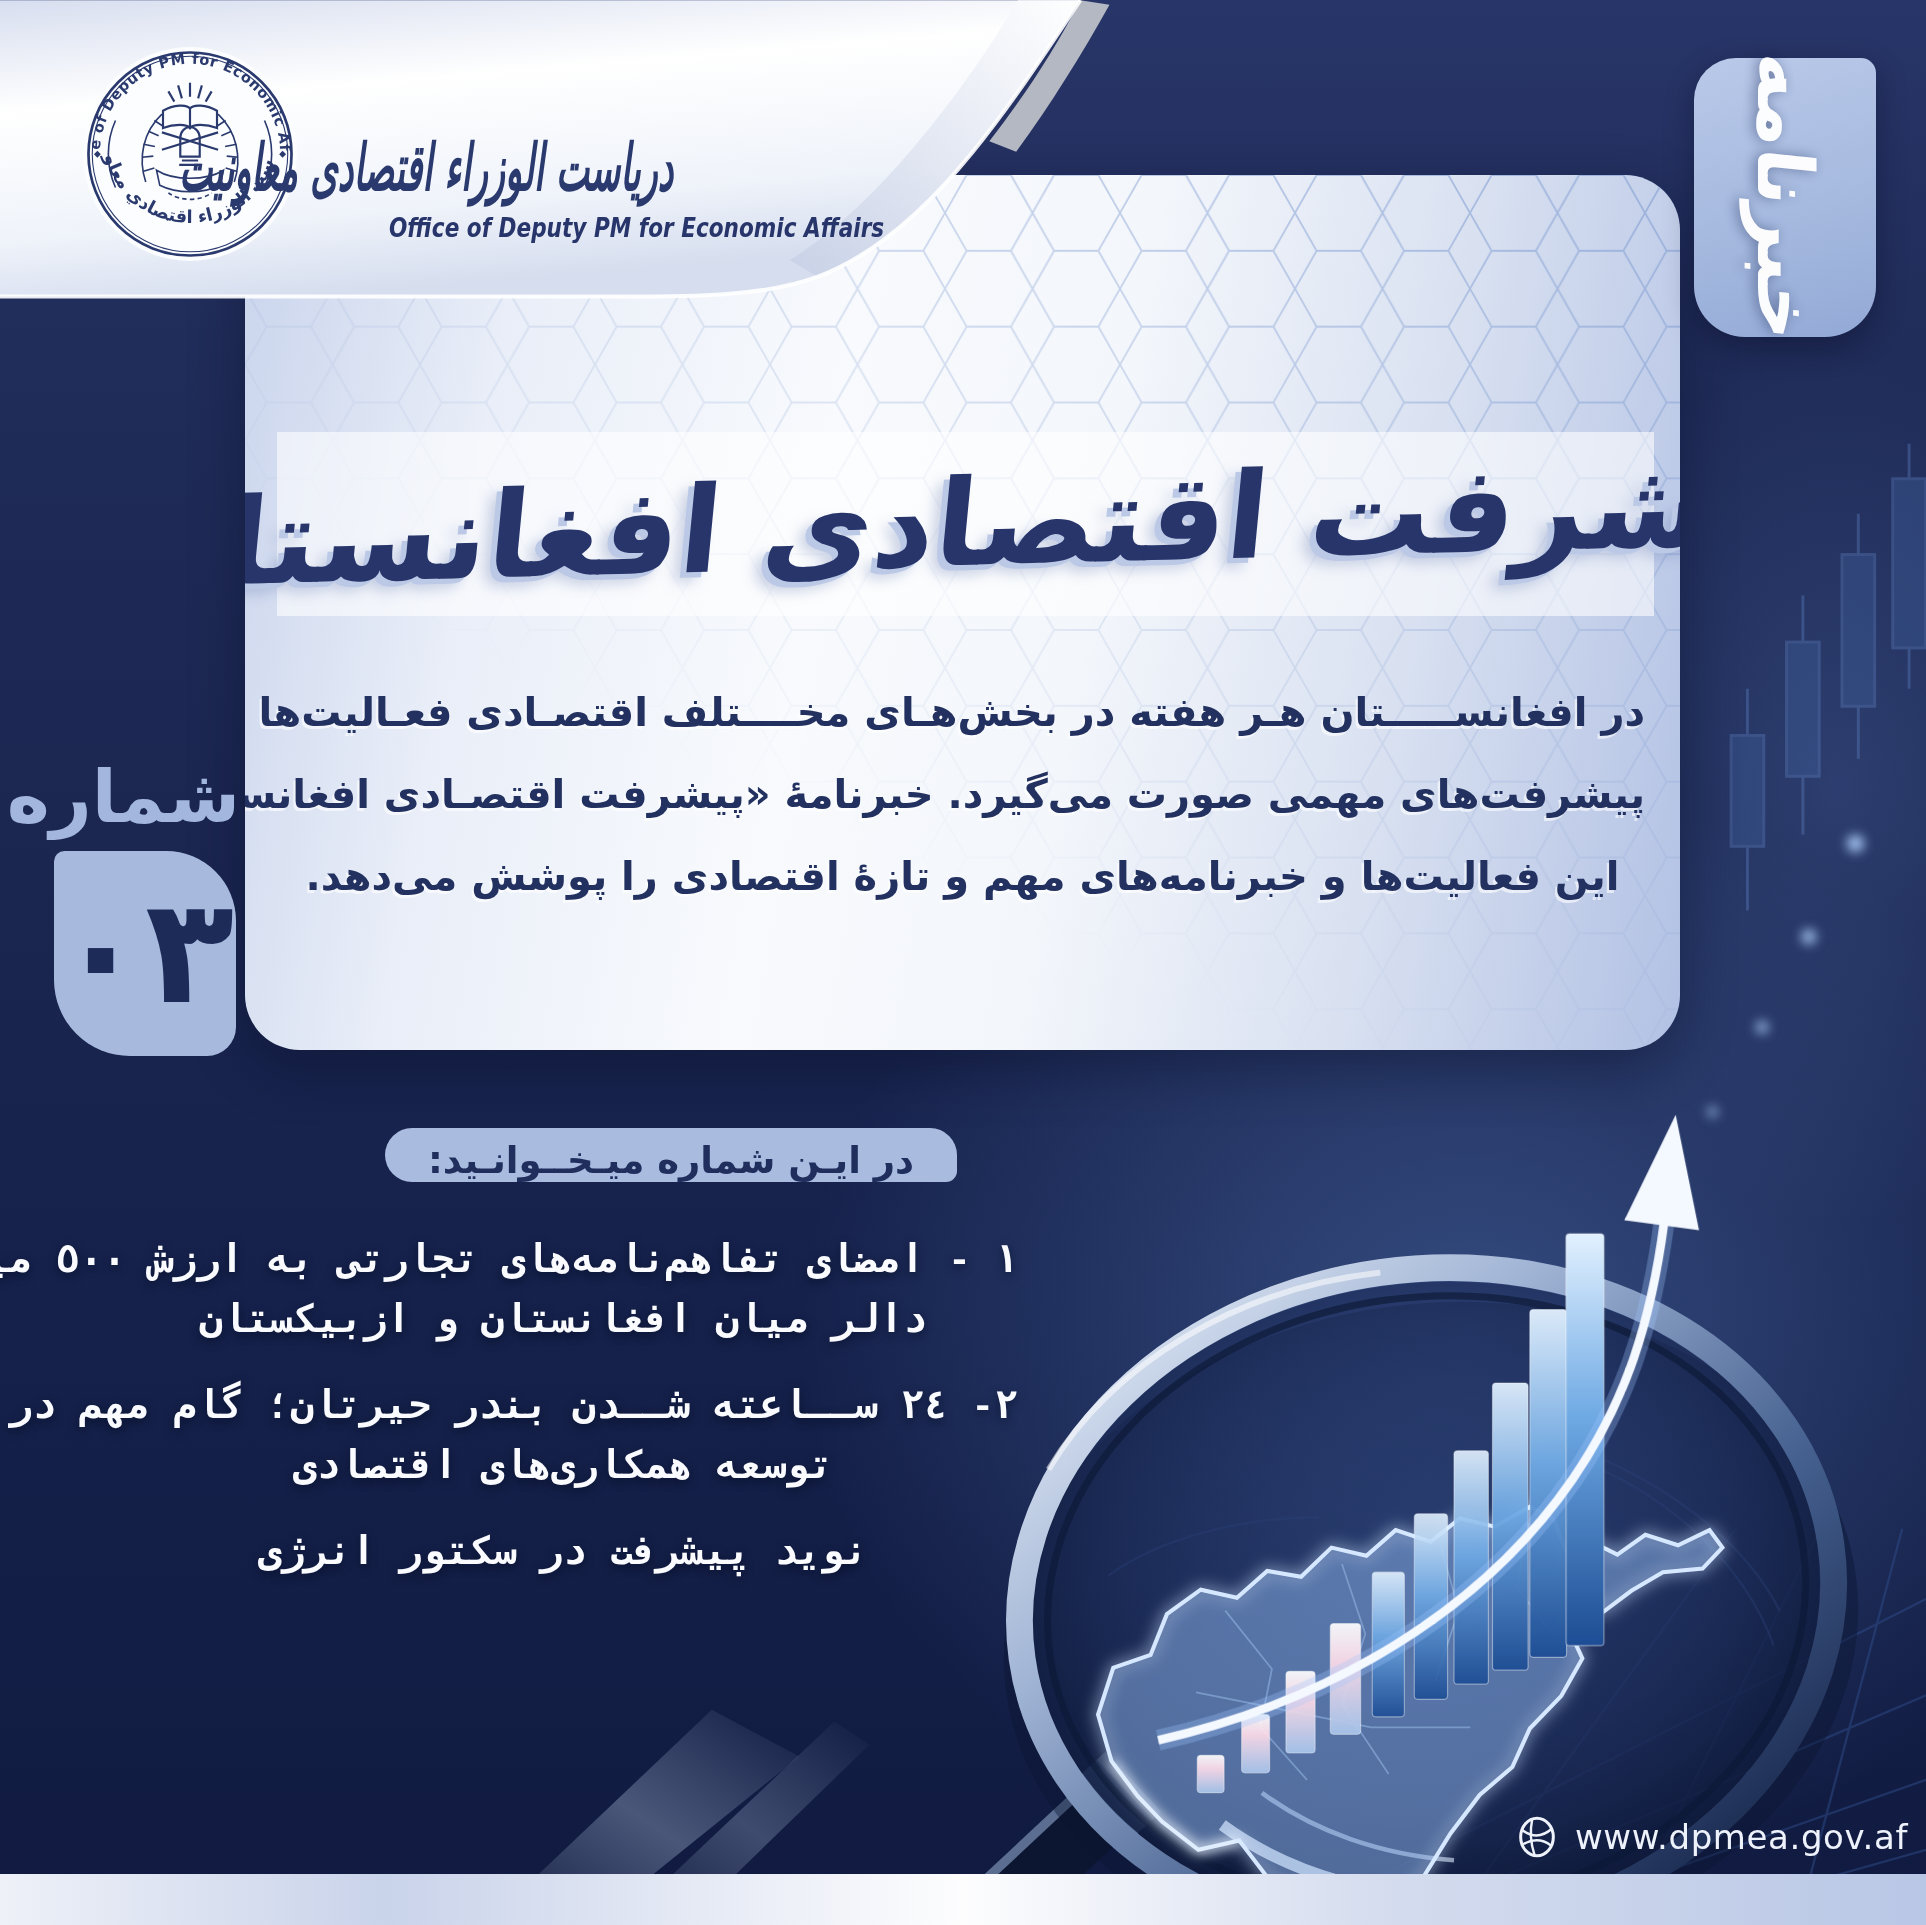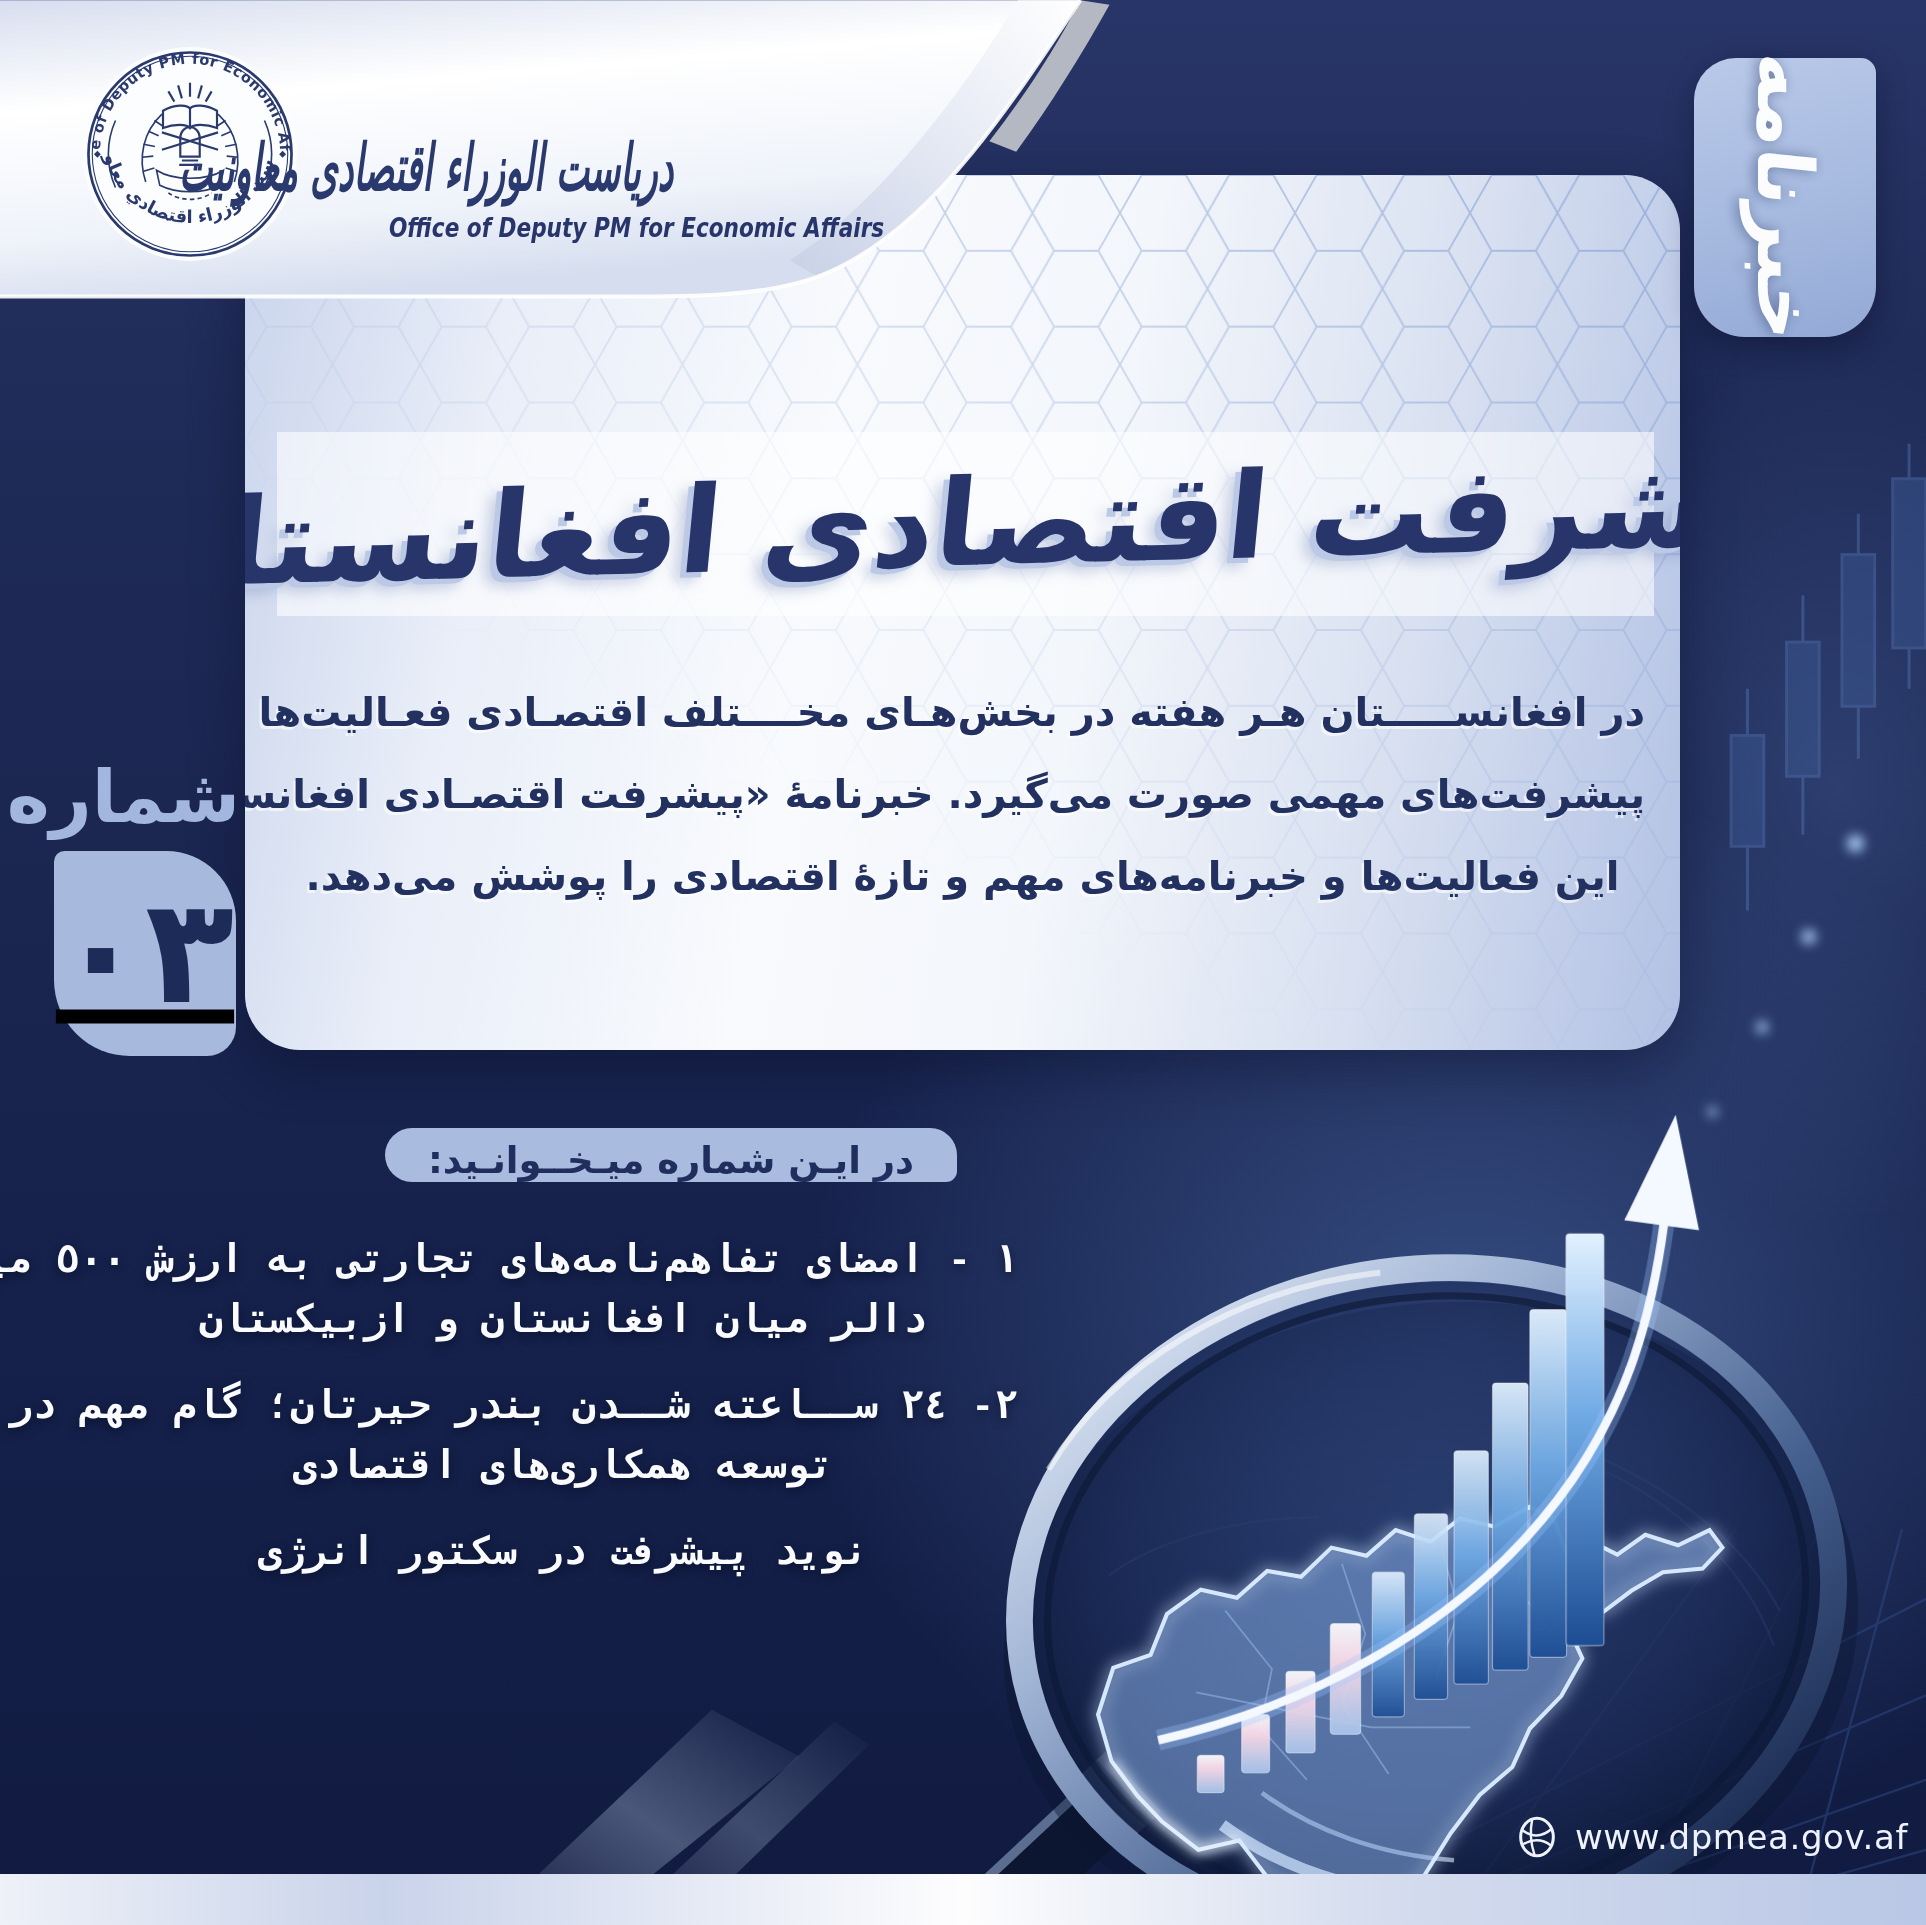--- a/index.html
+++ b/index.html
@@ -34,21 +34,21 @@
     background:linear-gradient(165deg,#b9c9e9 0%,#a4b8de 60%,#93a9d6 100%);
     border-radius:42px 15px 51px 51px;display:flex;align-items:center;justify-content:center;
     box-shadow:0 10.5px 29px rgba(5,10,30,.35);}
   .nameplate .callig{display:inline-block;transform:rotate(90deg) skewX(-6deg);direction:rtl;
     color:#ffffff;font-weight:bold;font-size:77px;opacity:.97;white-space:nowrap;
     text-shadow:0 3.5px 13px rgba(25,40,85,.45);}
   
   .issue-label{left:47px;top:754px;width:193px;z-index:4;text-align:center;direction:rtl;
     color:#a2b6de;font-weight:bold;font-size:73px;white-space:nowrap;}
   .issue-badge{left:54px;top:851px;width:182px;height:205px;z-index:4;background:#a7bade;
-    border-radius:10.5px 70px 29px 76px;display:flex;align-items:center;justify-content:center;text-decoration:underline;}
+    border-radius:10.5px 70px 29px 76px;display:flex;align-items:center;justify-content:center;}
   .issue-num{color:#1d2b58;font-weight:bold;font-size:146px;line-height:1;direction:rtl;transform:translateY(-3.5px);}
   
   .toc-pill{left:385px;top:1128px;width:572px;height:54px;z-index:4;background:#a9bce0;
     border-radius:37px 37px 15px 37px;display:flex;align-items:flex-end;justify-content:center;
     direction:rtl;color:#1f2e5c;font-weight:bold;font-size:37px;white-space:nowrap;}
   .toc{left:108px;top:1232px;width:910px;z-index:4;direction:rtl;text-align:center;color:#fafbfe;}
   .toc-item{margin-bottom:26px;font-weight:bold;font-size:39px;font-family:Liberation Mono, monospace;}
   .toc-item div{line-height:60px;white-space:nowrap;text-shadow:0 2.9px 9.3px rgba(4,10,30,.55);}
   
   .footer-site{left:1441px;top:1808px;width:467px;height:58px;z-index:7;display:flex;align-items:center;justify-content:flex-end;gap:15px;}

